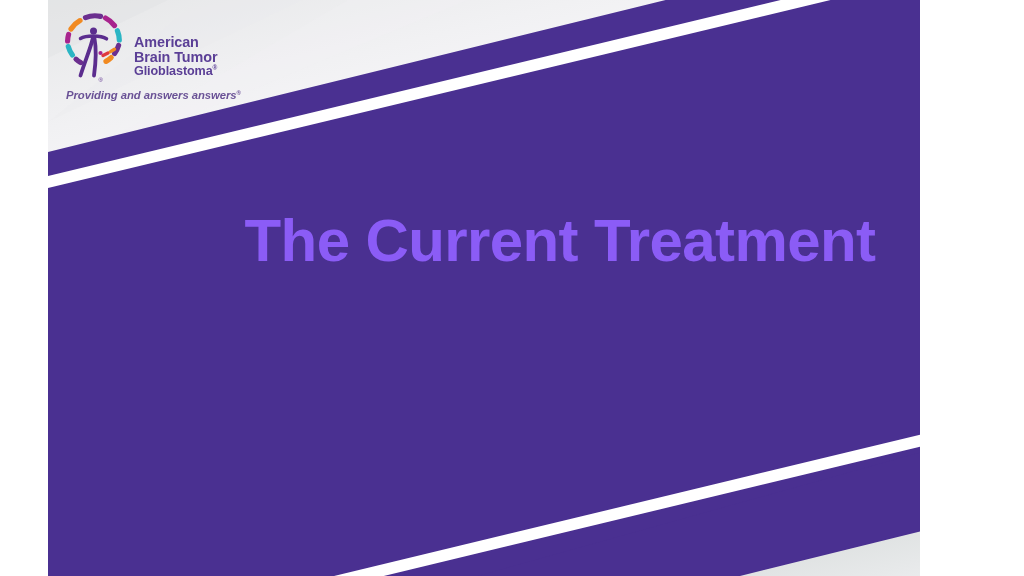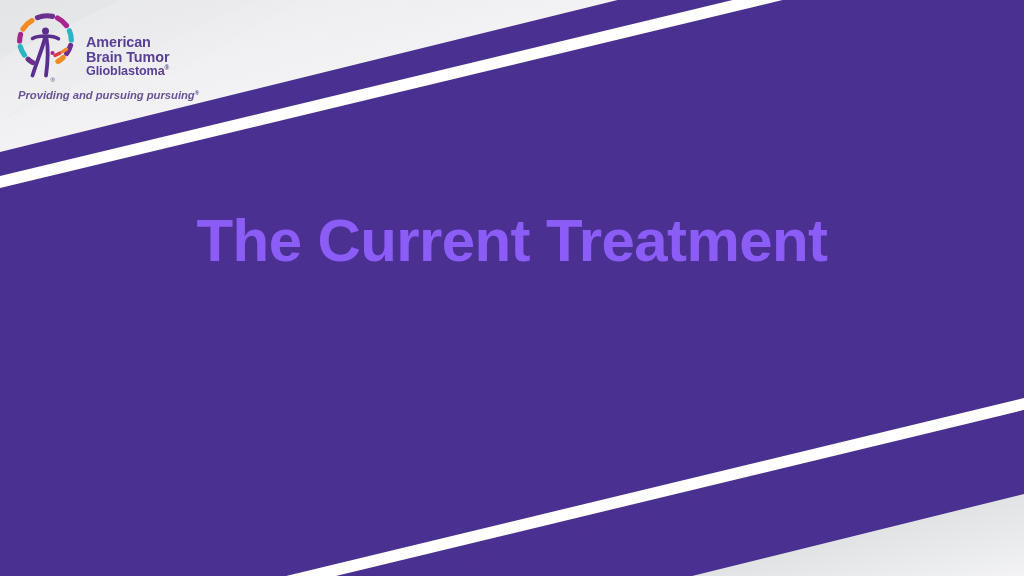--- a/index.html
+++ b/index.html
@@ -7,24 +7,25 @@
     margin: 0;
     padding: 0;
     background: #ffffff;
   }
   body {
     font-family: "Liberation Sans", sans-serif;
   }
 
   #slide {
     position: relative;
-    width: 1024px;
+    width: 872px;
     height: 576px;
     overflow: hidden;
     background: #ececed;
+    margin-left: 48px;
   }
 
   #bg-svg {
     position: absolute;
     inset: 0;
     width: 1024px;
     height: 576px;
     display: block;
   }
 
@@ -205,20 +206,20 @@
 
       <text x="36.5" y="72.5" font-family="Liberation Sans, sans-serif" font-size="6" fill="#5b2d8e">®</text>
     </svg>
 
     <div id="logo-wordmark">
       <span class="wm-line">American</span>
       <span class="wm-line">Brain Tumor</span>
       <span class="wm-line small"><span>Glioblastoma</span><span class="reg">®</span></span>
     </div>
 
-    <div id="logo-tagline"><span>Providing and pursuing pursuing</span><span class="reg">®</span></div>
+    <div id="logo-tagline"><span>Providing and answers answers</span><span class="reg">®</span></div>
   </div>
 
   <div id="title-block">
     <span class="title-line">The Current Treatment</span>
   </div>
 
 </div>
 
 </body></html>

